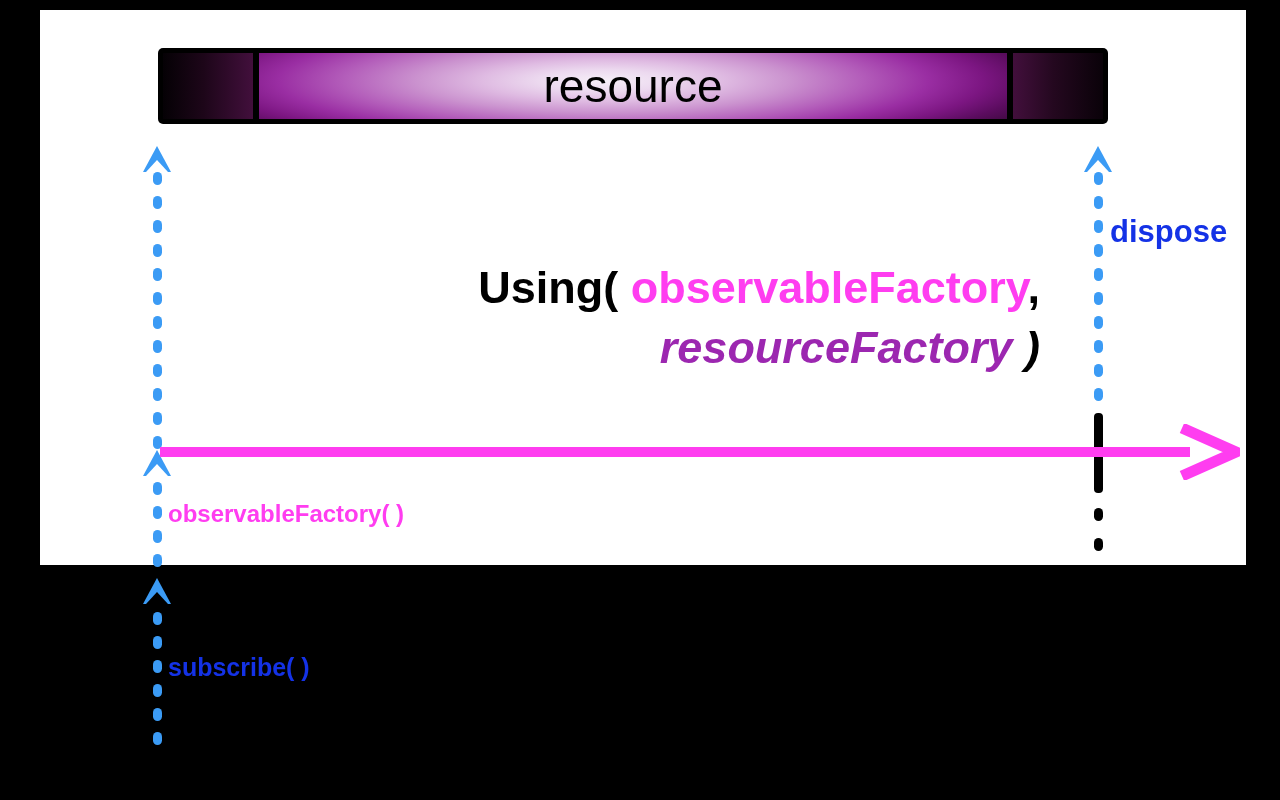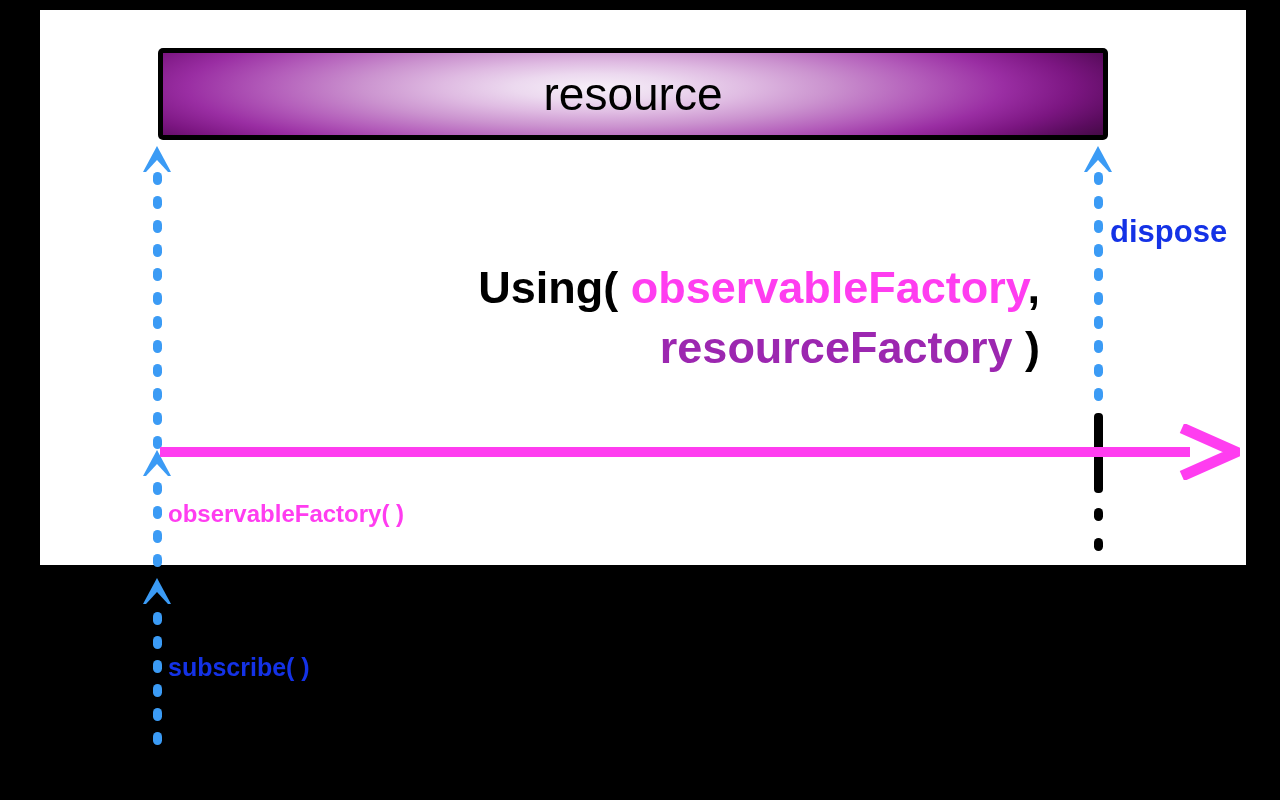--- a/index.html
+++ b/index.html
@@ -31,27 +31,27 @@
     height: 555px;
     background: #ffffff;
   }
 
   
   #resource-bar {
     position: absolute;
     left: 158px;
     top: 48px;
     width: 950px;
-    height: 92px;
+    height: 76px;
     background: #000000;
     border-radius: 5px;
     box-sizing: border-box;
     padding: 5px 5px;
     display: flex;
-    flex-direction: column;
+    flex-direction: row;
     align-items: stretch;
   }
   .bar-cap-left {
     width: 90px;
     background: linear-gradient(to right, #050105 0%, #1d0619 45%, #420f3c 100%);
     flex: 0 0 auto;
   }
   .bar-gap {
     width: 6px;
     background: #000000;
@@ -199,21 +199,21 @@
     text-align: right;
     font-size: 45px;
     font-weight: bold;
     line-height: 60px;
     color: #000000;
     white-space: normal;
   }
   .tok-black   { color: #000000; }
   .tok-magenta { color: #ff3df0; }
   .tok-purple  { color: #9c27b0; }
-  #expr-line2 { display: block; }
+  #expr-line2 { display: block; font-style: italic; }
 </style>
 </head>
 <body>
 
 <div id="stage">
 
   <div id="canvas"></div>
 
   <div id="resource-bar">
     <div class="bar-cap-left"></div>

